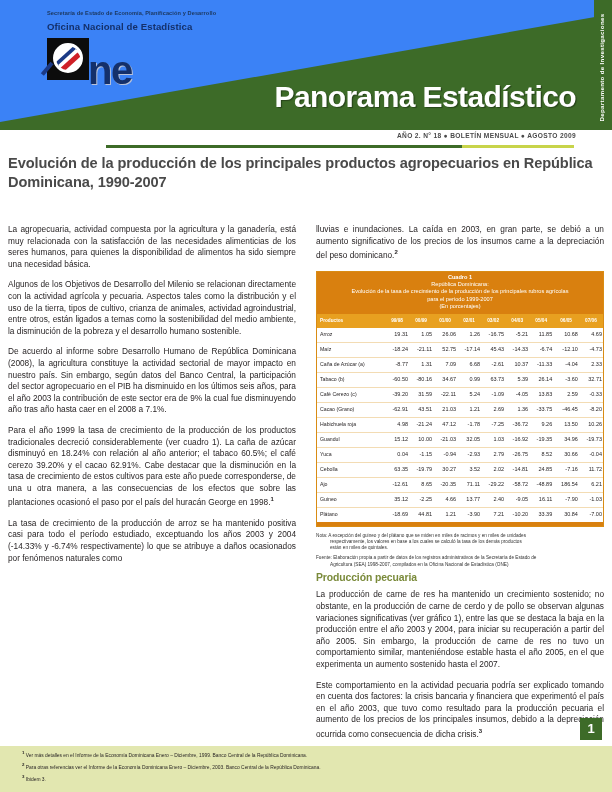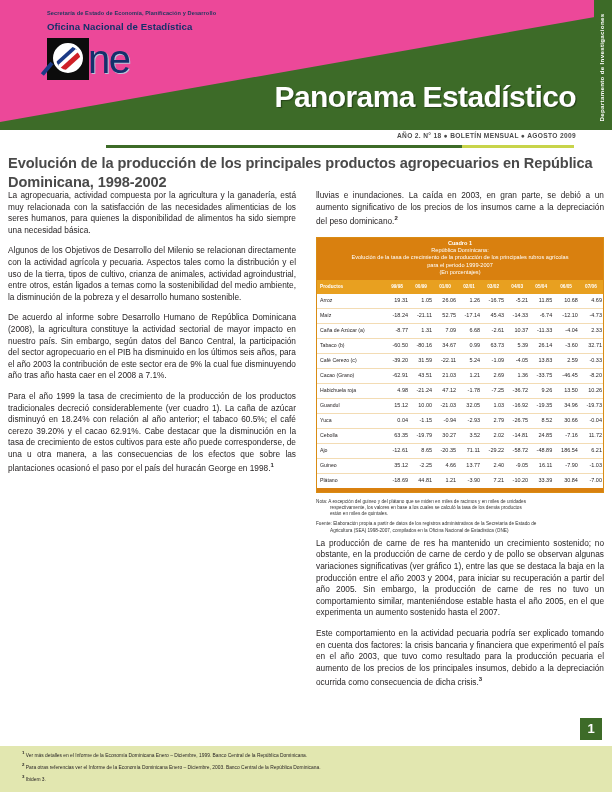--- a/index.html
+++ b/index.html
@@ -7,21 +7,21 @@
     width:612px;height:792px;
     background:#ffffff;
     font-family:"Liberation Sans", sans-serif;
     color:#231f20;
     overflow:hidden;
     position:relative;
   }
   
   .header{
     position:absolute;left:0;top:0;width:612px;height:130px;
-    background:#ec4899;overflow:hidden;
+    background:#3b82f6;overflow:hidden;
   }
   .header-diag{
     position:absolute;left:0;top:0;width:612px;height:130px;
   }
   .sec-line{
     position:absolute;left:47px;top:10px;
     font-size:5.6px;font-weight:bold;color:#1b365c;letter-spacing:.1px;
     white-space:nowrap;
   }
   .one-line{
@@ -33,21 +33,21 @@
   .logo{position:absolute;left:47px;top:36px;width:120px;height:48px;}
   .logo-sq{position:absolute;left:0;top:2px;width:42px;height:42px;background:#0c0c0c;}
   .logo-mag{position:absolute;left:6px;top:7px;width:30px;height:30px;border-radius:50%;
             border:3.5px solid #ffffff;background:#ffffff;box-sizing:border-box;overflow:hidden;}
   .mag-stripe{position:absolute;width:30px;height:5px;left:-3px;transform:rotate(-42deg);}
   .s1{background:#1b3a86;top:6px;}
   .s2{background:#ffffff;top:11px;}
   .s3{background:#cf2027;top:16px;}
   .logo-handle{position:absolute;left:3px;top:27px;width:4px;height:15px;background:#1b3a86;
                transform:rotate(40deg);transform-origin:top center;}
-  .logo-ne{position:absolute;left:41px;top:1px;font-size:40px;font-weight:normal;color:#14306b;
+  .logo-ne{position:absolute;left:41px;top:12px;font-size:40px;font-weight:bold;color:#14306b;
            letter-spacing:-1.5px;line-height:44px;
            text-shadow:1px 1px 0 #b9c2d8;text-align:right;}
   .panorama{
     position:absolute;right:36px;top:82px;
     font-size:30px;font-weight:bold;color:#ffffff;letter-spacing:-.6px;
     line-height:30px;white-space:nowrap;
     text-shadow:1.2px 1.2px 1px rgba(0,0,0,.35);
   }
   .sidebar-tab{
     position:absolute;right:0;top:0;width:18px;height:150px;background:#3d6b28;
@@ -66,21 +66,21 @@
   .rule-grn{position:absolute;left:106px;top:15px;width:356px;height:3px;background:#3d6b28;}
   .rule-yel{position:absolute;left:462px;top:15px;width:112px;height:3px;background:#c8d44a;}
 
   
   .doc-title{
     position:absolute;left:8px;top:154px;width:596px;
     font-size:14.6px;font-weight:bold;color:#4a4a4a;line-height:19px;letter-spacing:-.1px;
   }
 
   
-  .col{position:absolute;top:190px;width:288px;font-size:8.3px;line-height:11.6px;
+  .col{position:absolute;top:224px;width:288px;font-size:8.3px;line-height:11.6px;
        text-align:justify;color:#231f20;}
   .col.left{left:8px;}
   .col.right{left:316px;}
   .col p{margin:0 0 9px 0;}
   .subhead{
     font-size:10.4px;font-weight:bold;color:#7a8a3a;margin:1px 0 6px 0;letter-spacing:-.1px;
   }
   sup{font-size:6px;vertical-align:super;font-weight:bold;}
 
   
@@ -155,27 +155,28 @@
     <div class="sidebar-text">Departamento de Investigaciones</div>
   </div>
 </div>
 
 <div class="issue-wrap">
   <div class="issue">AÑO 2. N° 18  ●  BOLETÍN MENSUAL  ●  AGOSTO 2009</div>
   <div class="rule-grn"></div>
   <div class="rule-yel"></div>
 </div>
 
-<div class="doc-title">Evolución de la producción de los principales productos agropecuarios en República Dominicana, 1998-2002</div>
+<div class="doc-title">Evolución de la producción de los principales productos agropecuarios en República Dominicana, 1990-2007</div>
 
 <div class="col left">
   <p>La agropecuaria, actividad compuesta por la agricultura y la ganadería, está muy relacionada con la satisfacción de las necesidades alimenticias de los seres humanos, para quienes la disponibilidad de alimentos ha sido siempre una necesidad básica.</p>
   <p>Algunos de los Objetivos de Desarrollo del Milenio se relacionan directamente con la actividad agrícola y pecuaria. Aspectos tales como la distribución y el uso de la tierra, tipos de cultivo, crianza de animales, actividad agroindustrial, entre otros, están ligados a temas como la sostenibilidad del medio ambiente, la disminución de la pobreza y el desarrollo humano sostenible.</p>
   <p>De acuerdo al informe sobre Desarrollo Humano de República Dominicana (2008), la agricultura constituye la actividad sectorial de mayor impacto en nuestro país. Sin embargo, según datos del Banco Central, la participación del sector agropecuario en el PIB ha disminuido en los últimos seis años, para el año 2003 la contribución de este sector era de 9% la cual fue disminuyendo año tras año hasta caer en el  2008 a 7.1%.</p>
   <p><span>Para el año 1999 la tasa de crecimiento de la producción de los productos tradicionales decreció considerablemente (ver cuadro 1). La caña de azúcar disminuyó en 18.24% con relación al año anterior; el tabaco 60.5%; el café cerezo 39.20% y el cacao 62.91%. Cabe destacar que la disminución en la tasa de crecimiento de estos cultivos para este año puede corresponderse, de una u otra manera, a las consecuencias de los efectos que sobre las plantaciones ocasionó el paso por el país del huracán George en 1998.</span><sup>1</sup></p>
+  <p>La tasa de crecimiento de la producción de arroz se ha mantenido positiva casi para todo el período estudiado, exceptuando los años 2003 y 2004 (-14.33% y -6.74% respectivamente) lo que se atribuye a daños ocasionados por fenómenos naturales como</p>
 </div>
 
 <div class="col right">
   <p><span>lluvias e inundaciones. La caída en 2003, en gran parte, se debió a un aumento significativo de los precios de los insumos carne a la depreciación del peso dominicano.</span><sup>2</sup></p>
 
   <div class="cuadro">
     <div class="cuadro-head">
       <div class="t1">Cuadro 1</div>
       <div>República Dominicana:</div>
       <div>Evolución de la tasa de crecimiento de la producción de los principales rubros agrícolas</div>
@@ -364,20 +365,21 @@
     <span>A excepción del guineo y del plátano que se miden en miles de racimos y en miles de unidades</span>
     <span class="ind">respectivamente, los valores en base a los cuales se calculó la tasa de los demás productos</span>
     <span class="ind">están en miles de quintales.</span>
   </div>
   <div class="tnote">
     <span>Fuente:</span>
     <span>Elaboración propia a partir de datos de los registros administrativos de la Secretaría de Estado de</span>
     <span class="ind">Agricultura (SEA) 1998-2007, compilados en la Oficina Nacional de Estadística (ONE)</span>
   </div>
 
+  <div class="subhead">Producción pecuaria</div>
   <p>La producción de carne de res ha mantenido un crecimiento sostenido; no obstante, en la producción de carne de cerdo y de pollo se observan algunas variaciones significativas (ver gráfico 1), entre las que se destaca la baja en la producción entre el año 2003 y 2004, para iniciar su recuperación a partir del año 2005. Sin embargo, la producción de carne de res no tuvo un comportamiento similar, manteniéndose estable hasta el año 2005, en el que experimenta un aumento sostenido hasta el 2007.</p>
   <p><span>Este comportamiento en la actividad pecuaria podría ser explicado tomando en cuenta dos factores: la crisis bancaria y financiera que experimentó el país en el año 2003, que tuvo como resultado para la producción pecuaria el aumento de los precios de los principales insumos, debido a la depreciación ocurrida como consecuencia de dicha crisis.</span><sup>3</sup></p>
 </div>
 
 <div class="pagenum">1</div>
 
 <div class="fnote-band"></div>
 <div class="fnote f1"><sup>1</sup> <span>Ver más detalles en el Informe de la Economía Dominicana Enero – Diciembre, 1999. Banco Central de la República Dominicana.</span></div>
 <div class="fnote f2"><sup>2</sup> <span>Para otras referencias ver el Informe de la Economía Dominicana Enero – Diciembre, 2003. Banco Central de la  República Dominicana.</span></div>
 <div class="fnote f3"><sup>3</sup> <span>Ibidem 3.</span></div>

